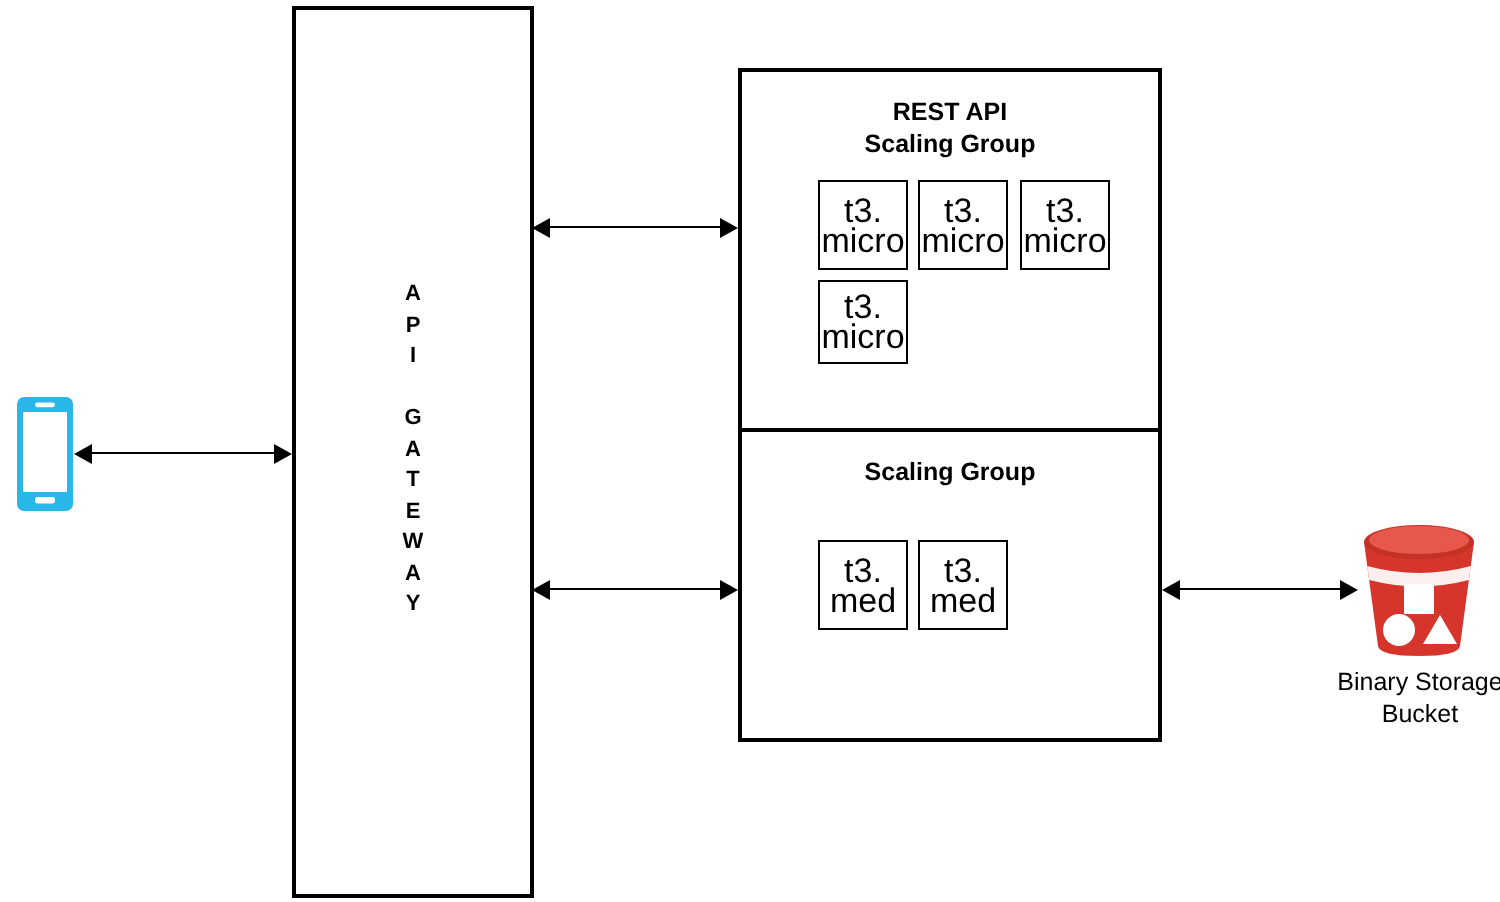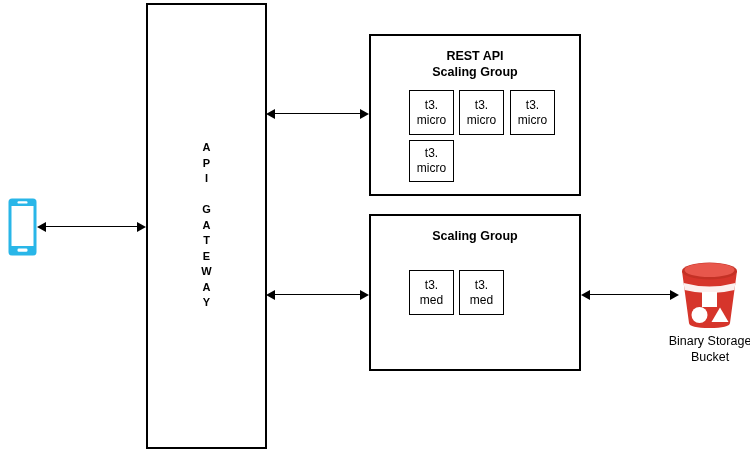--- a/index.html
+++ b/index.html
@@ -47,21 +47,21 @@
   .group-box {
     position: absolute;
     box-sizing: border-box;
     border: 2px solid #000000;
     background: #ffffff;
   }
   #rest-api-group {
     left: 369px;
     top: 34px;
     width: 212px;
-    height: 162px;
+    height: 182px;
   }
   #binary-service-group {
     left: 369px;
     top: 214px;
     width: 212px;
     height: 157px;
   }
   .group-title {
     position: absolute;
     left: 0;
@@ -75,21 +75,21 @@
   }
   .instance {
     position: absolute;
     box-sizing: border-box;
     border: 1.5px solid #000000;
     background: #ffffff;
     display: flex;
     flex-direction: column;
     align-items: center;
     justify-content: center;
-    font-size: 12px;
+    font-size: 17px;
     line-height: 15px;
     color: #000000;
   }
   .instance span {
     display: block;
     text-align: center;
   }
 
   
   .arrow-line {

